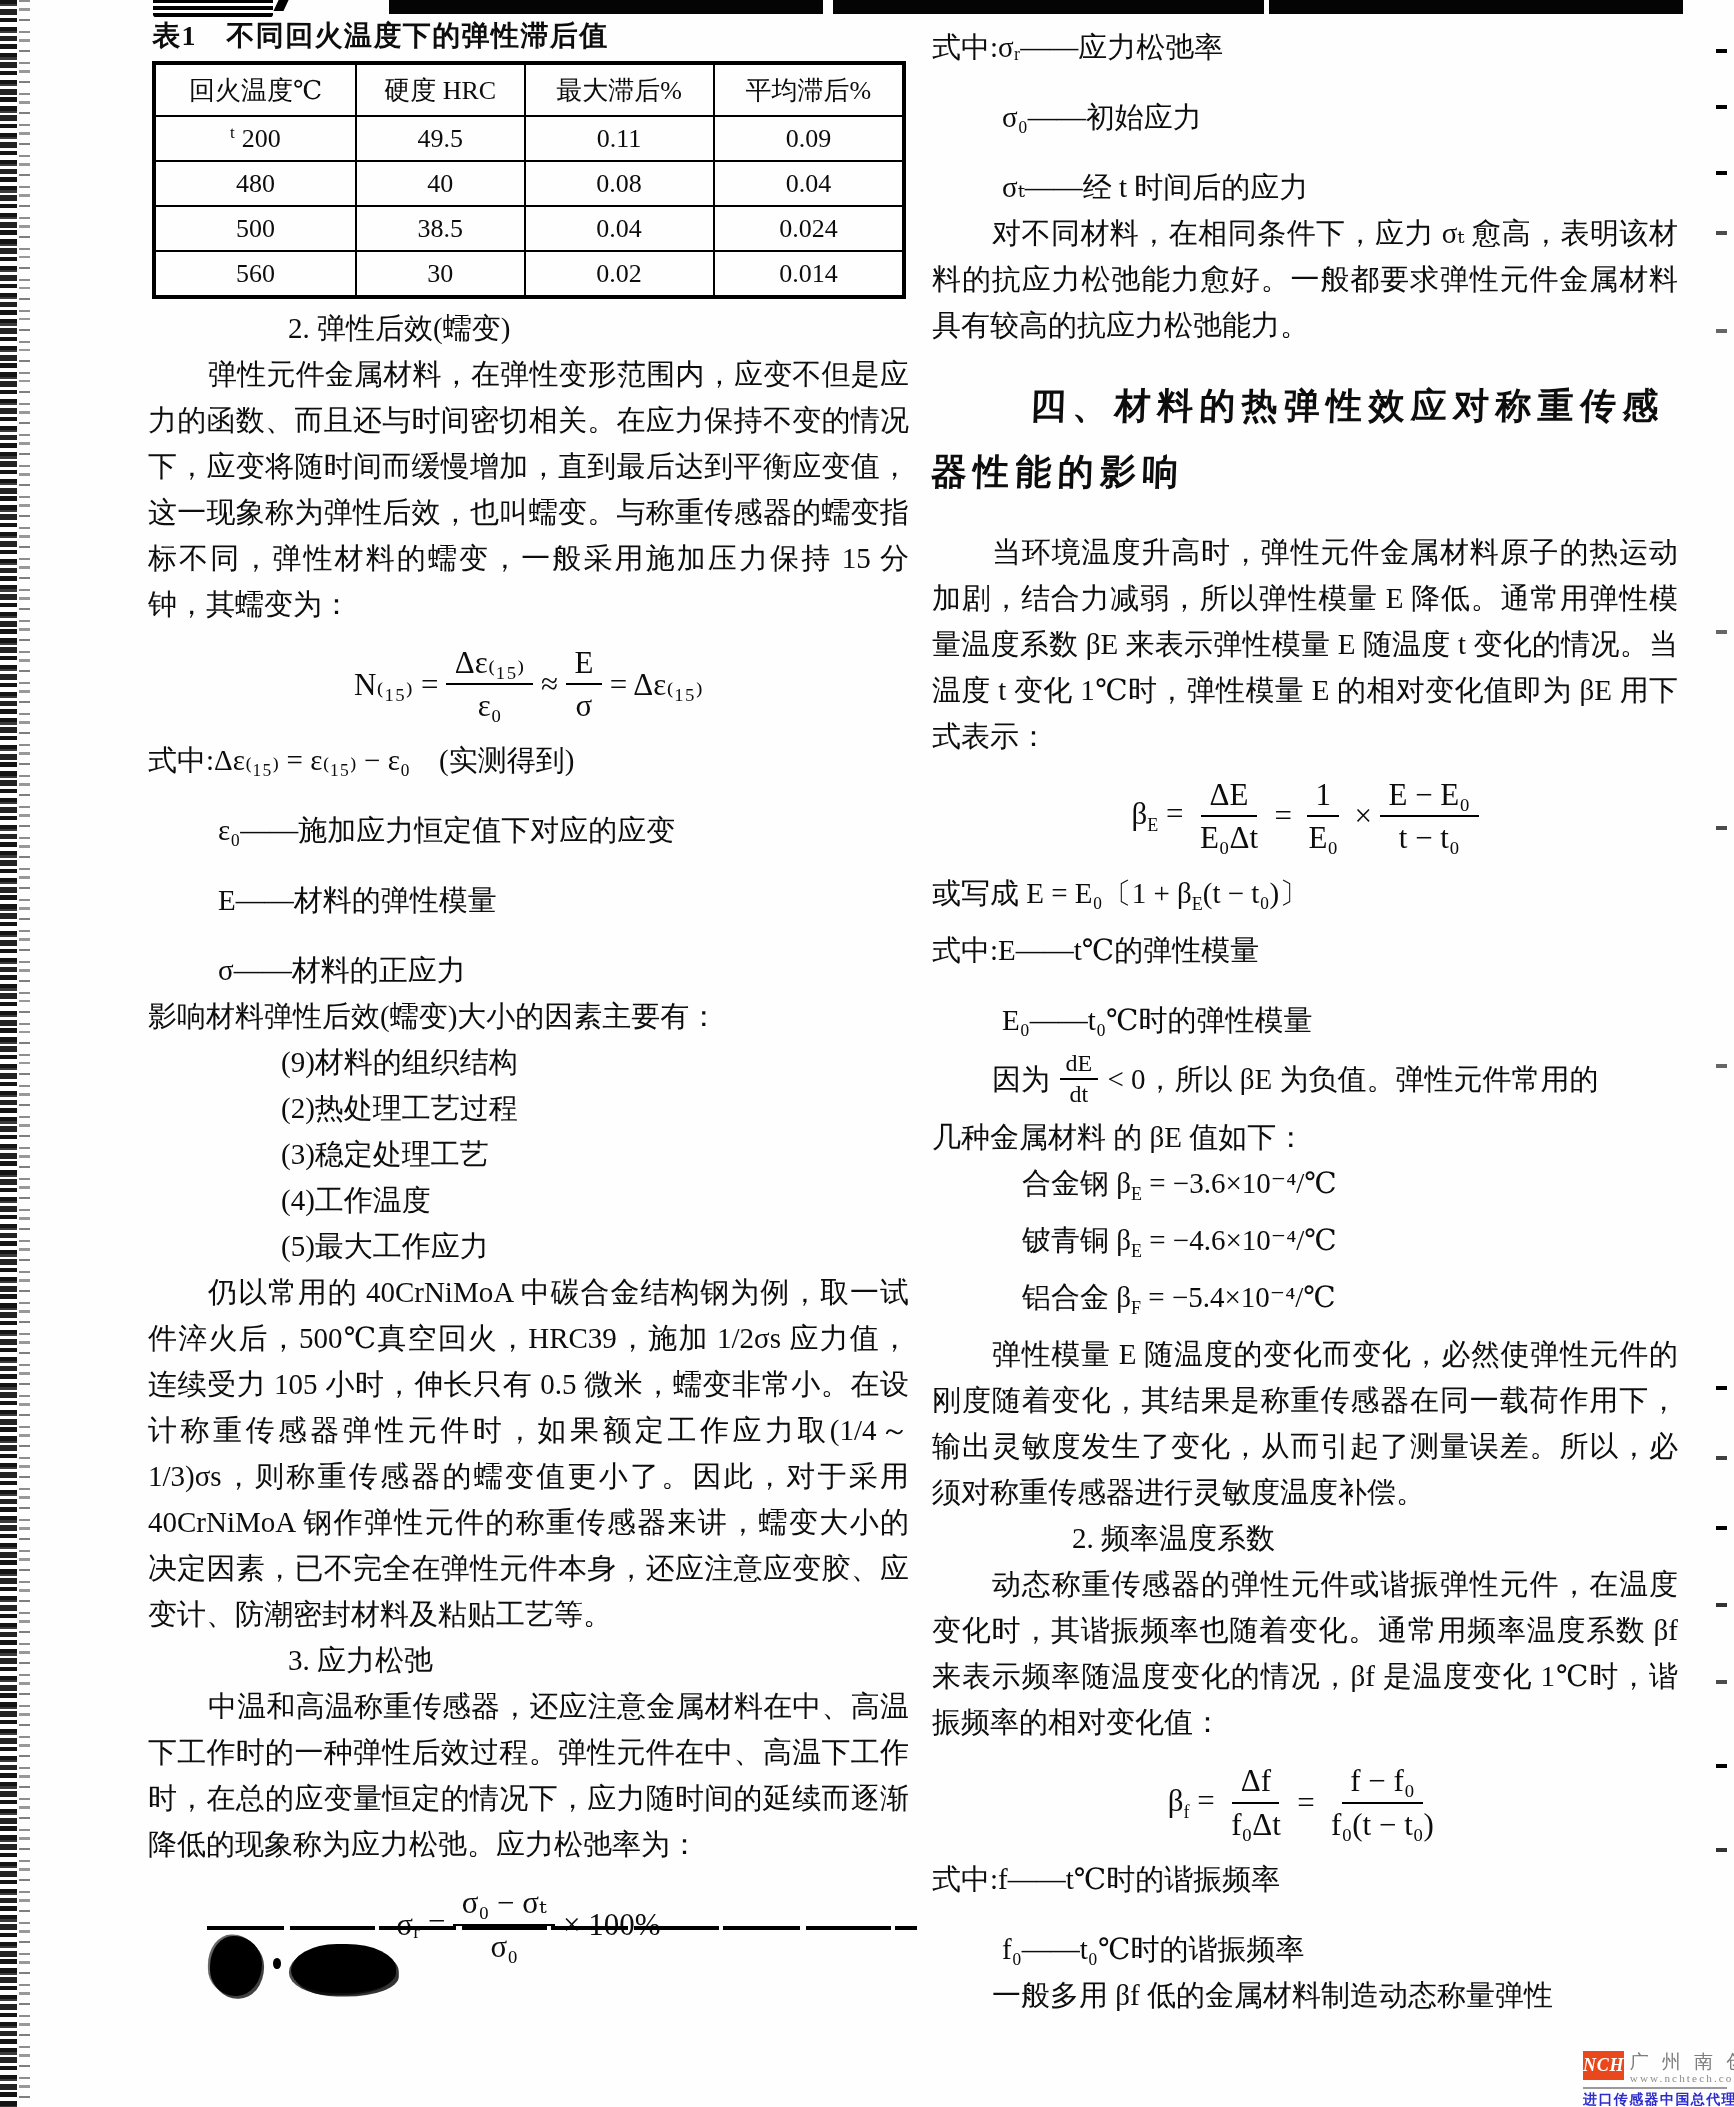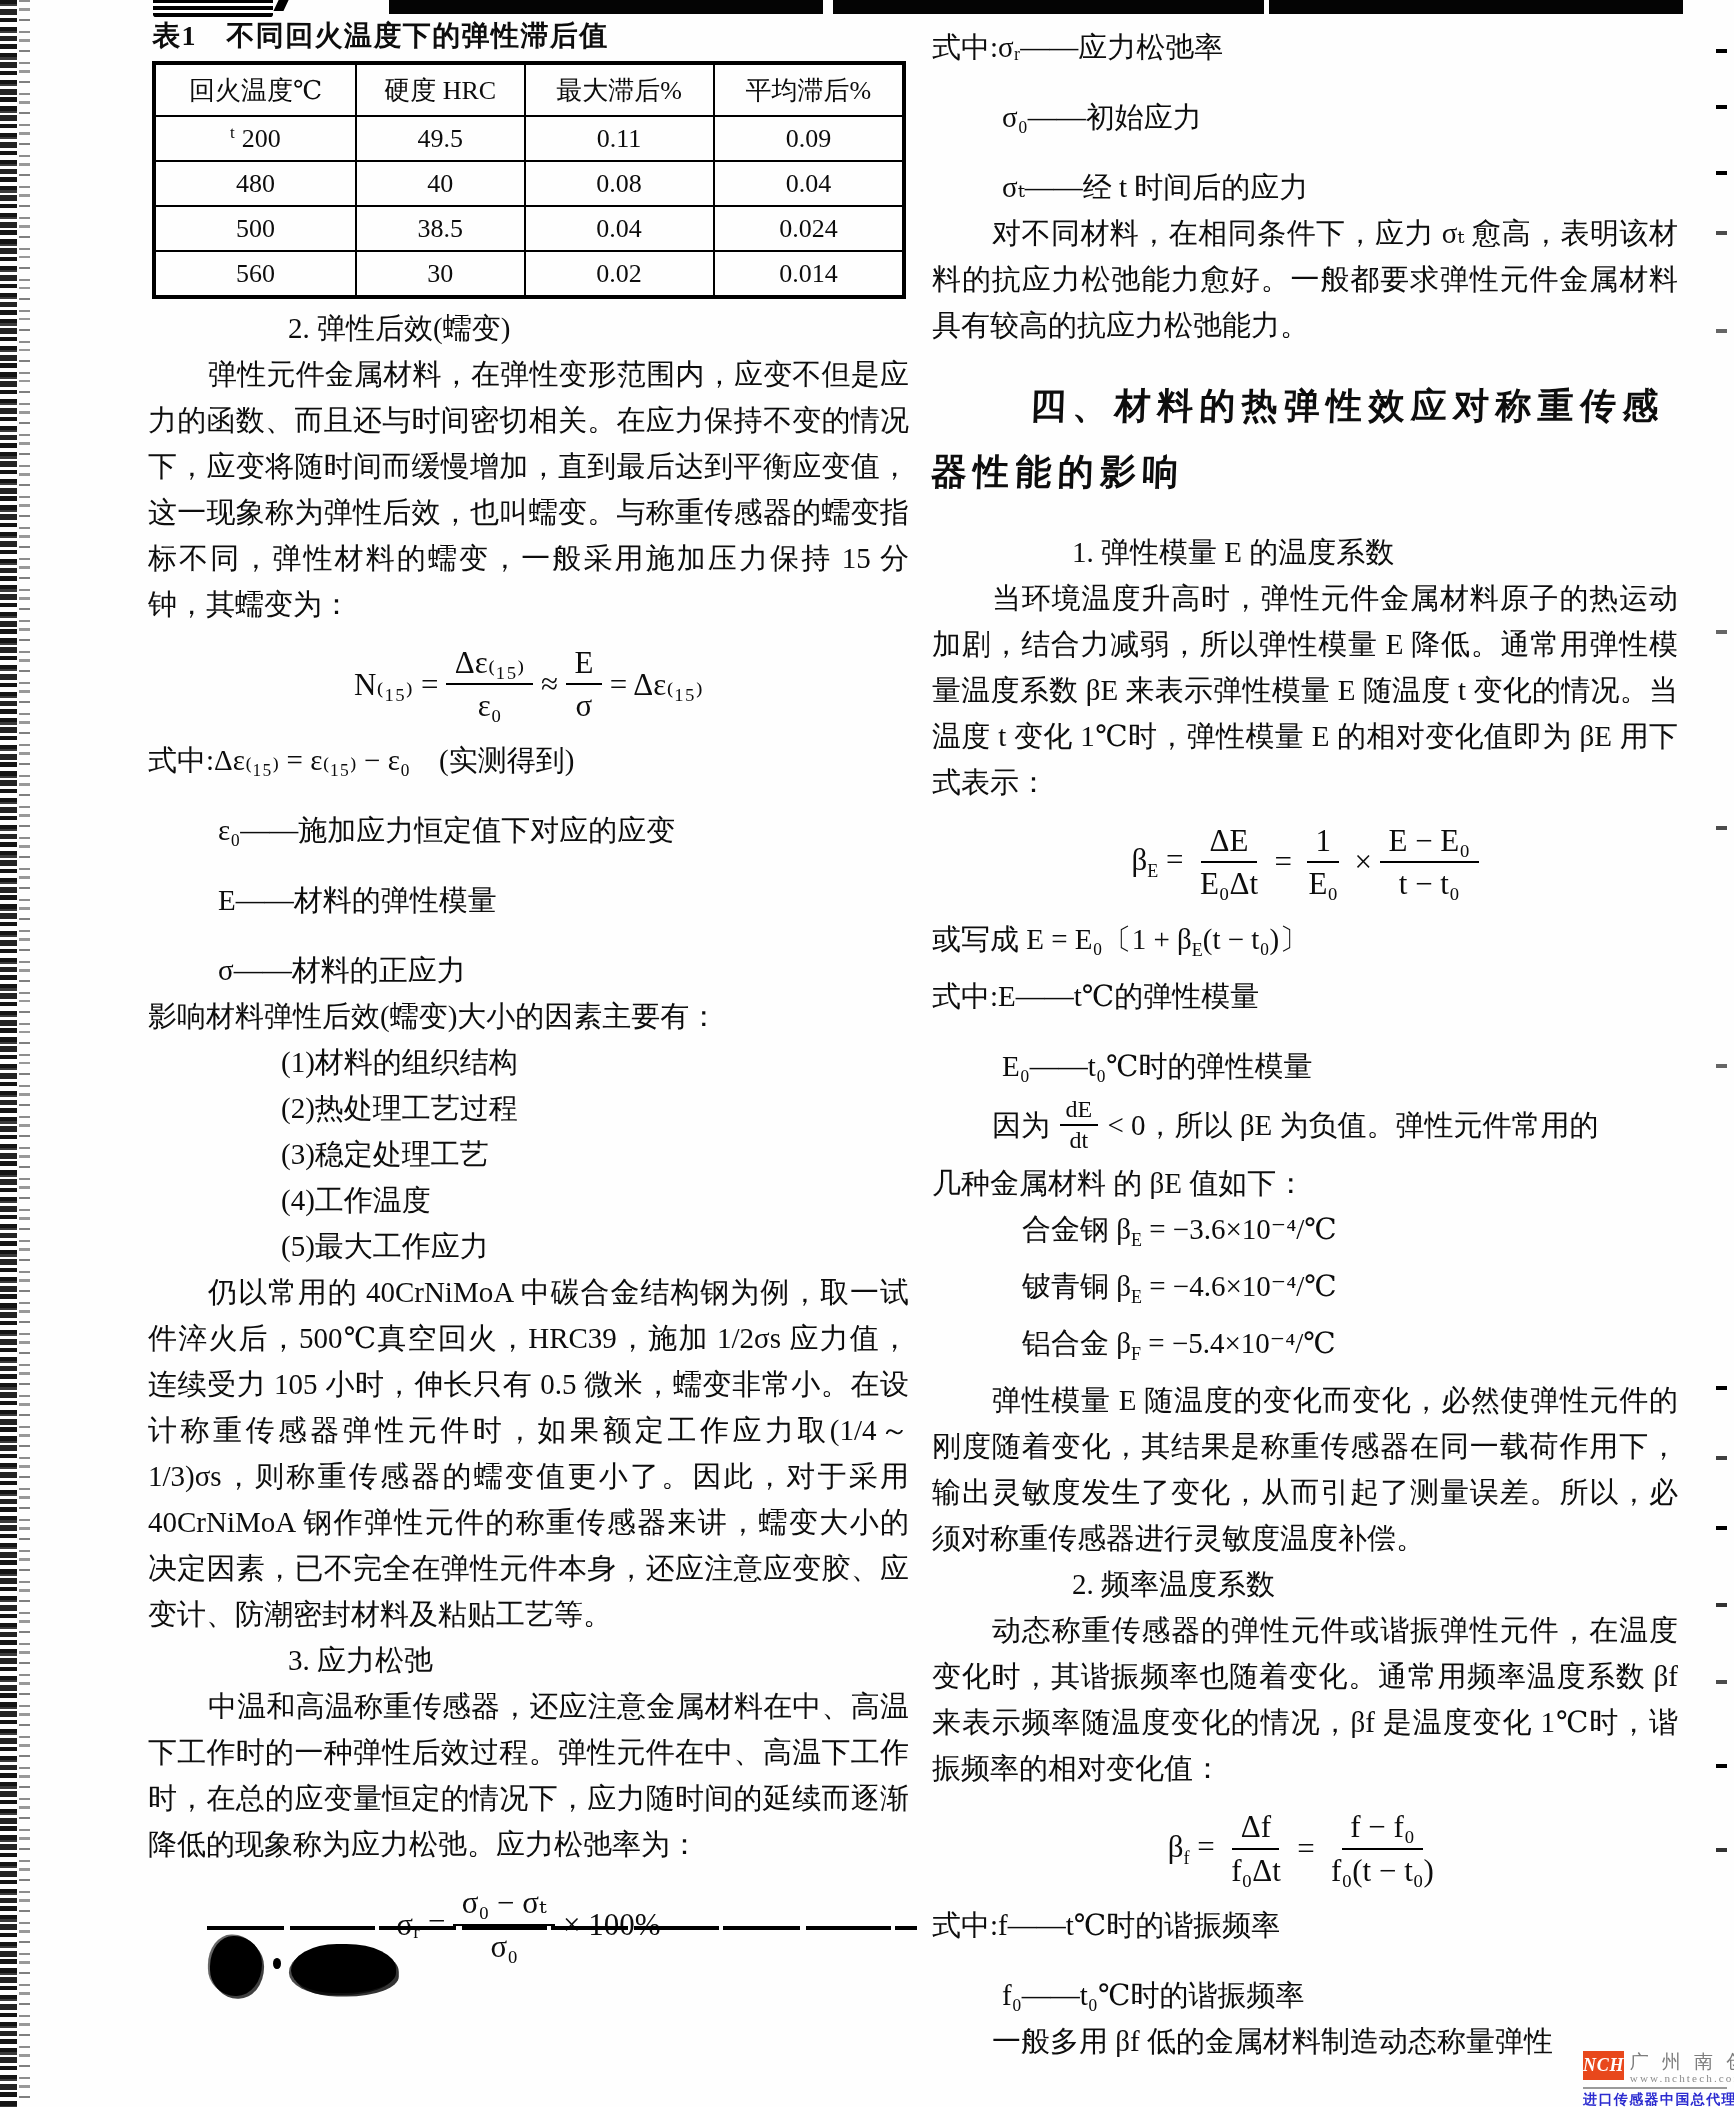--- a/index.html
+++ b/index.html
@@ -134,21 +134,21 @@
         <span class="bt">σ</span>
       </span>
       <span>= Δε₍₁₅₎</span>
     </div>
 
     <div class="line">式中:Δε₍₁₅₎ = ε₍₁₅₎ − ε₀　(实测得到)</div>
     <div class="line ind1">ε₀——施加应力恒定值下对应的应变</div>
     <div class="line ind1">E——材料的弹性模量</div>
     <div class="line ind1">σ——材料的正应力</div>
     <div class="line">影响材料弹性后效(蠕变)大小的因素主要有：</div>
-    <div class="item">(1)材料的组织结构</div>
+    <div class="item">(9)材料的组织结构</div>
     <div class="item">(2)热处理工艺过程</div>
     <div class="item">(3)稳定处理工艺</div>
     <div class="item">(4)工作温度</div>
     <div class="item">(5)最大工作应力</div>
 
     <div class="par">仍以常用的 40CrNiMoA 中碳合金结构钢为例，取一试件淬火后，500℃真空回火，HRC39，施加 1/2σs 应力值，连续受力 105 小时，伸长只有 0.5 微米，蠕变非常小。在设计称重传感器弹性元件时，如果额定工作应力取(1/4～1/3)σs，则称重传感器的蠕变值更小了。因此，对于采用 40CrNiMoA 钢作弹性元件的称重传感器来讲，蠕变大小的决定因素，已不完全在弹性元件本身，还应注意应变胶、应变计、防潮密封材料及粘贴工艺等。</div>
 
     <div class="hsec">3. 应力松弛</div>
     <div class="par">中温和高温称重传感器，还应注意金属材料在中、高温下工作时的一种弹性后效过程。弹性元件在中、高温下工作时，在总的应变量恒定的情况下，应力随时间的延续而逐渐降低的现象称为应力松弛。应力松弛率为：</div>
 
@@ -168,21 +168,20 @@
     <div class="line">式中:σᵣ——应力松弛率</div>
     <div class="line ind1">σ₀——初始应力</div>
     <div class="line ind1">σₜ——经 t 时间后的应力</div>
     <div class="par">对不同材料，在相同条件下，应力 σₜ 愈高，表明该材料的抗应力松弛能力愈好。一般都要求弹性元件金属材料具有较高的抗应力松弛能力。</div>
 
     <div class="h4big">
       <div class="l1">四、材料的热弹性效应对称重传感</div>
       <div>器性能的影响</div>
     </div>
 
-    <div class="hsec">1. 弹性模量 E 的温度系数</div>
     <div class="par">当环境温度升高时，弹性元件金属材料原子的热运动加剧，结合力减弱，所以弹性模量 E 降低。通常用弹性模量温度系数 βE 来表示弹性模量 E 随温度 t 变化的情况。当温度 t 变化 1℃时，弹性模量 E 的相对变化值即为 βE 用下式表示：</div>
 
     <div class="fm">
       <span><span>β</span><span class="sb">E</span> <span>=</span></span>
       <span class="fr">
         <span class="tp">ΔE</span>
         <span class="bt">E₀Δt</span>
       </span>
       <span>=</span>
       <span class="fr">

